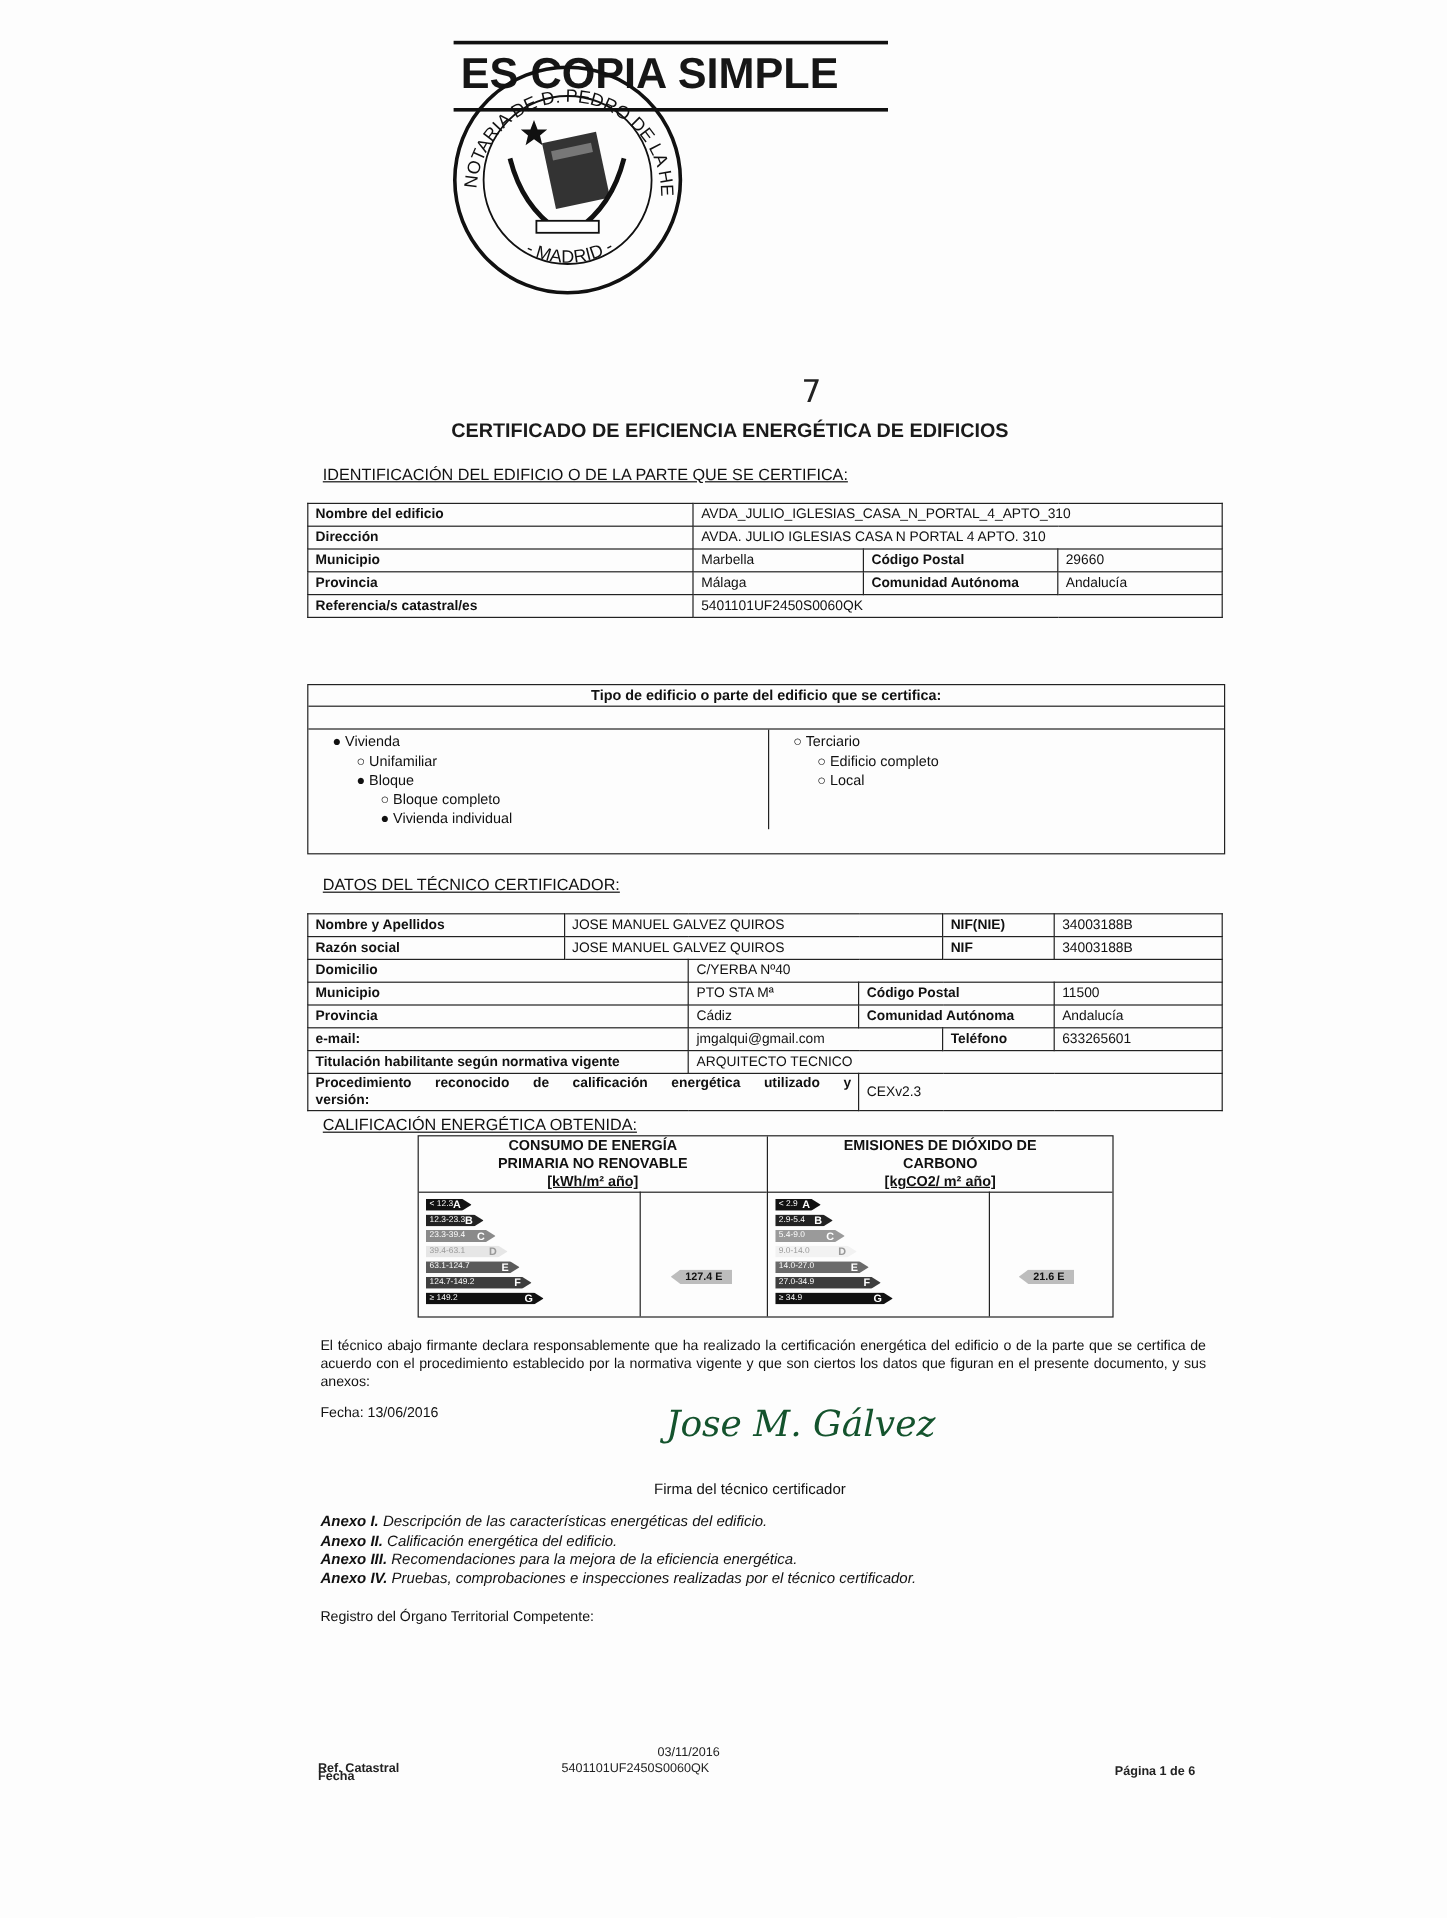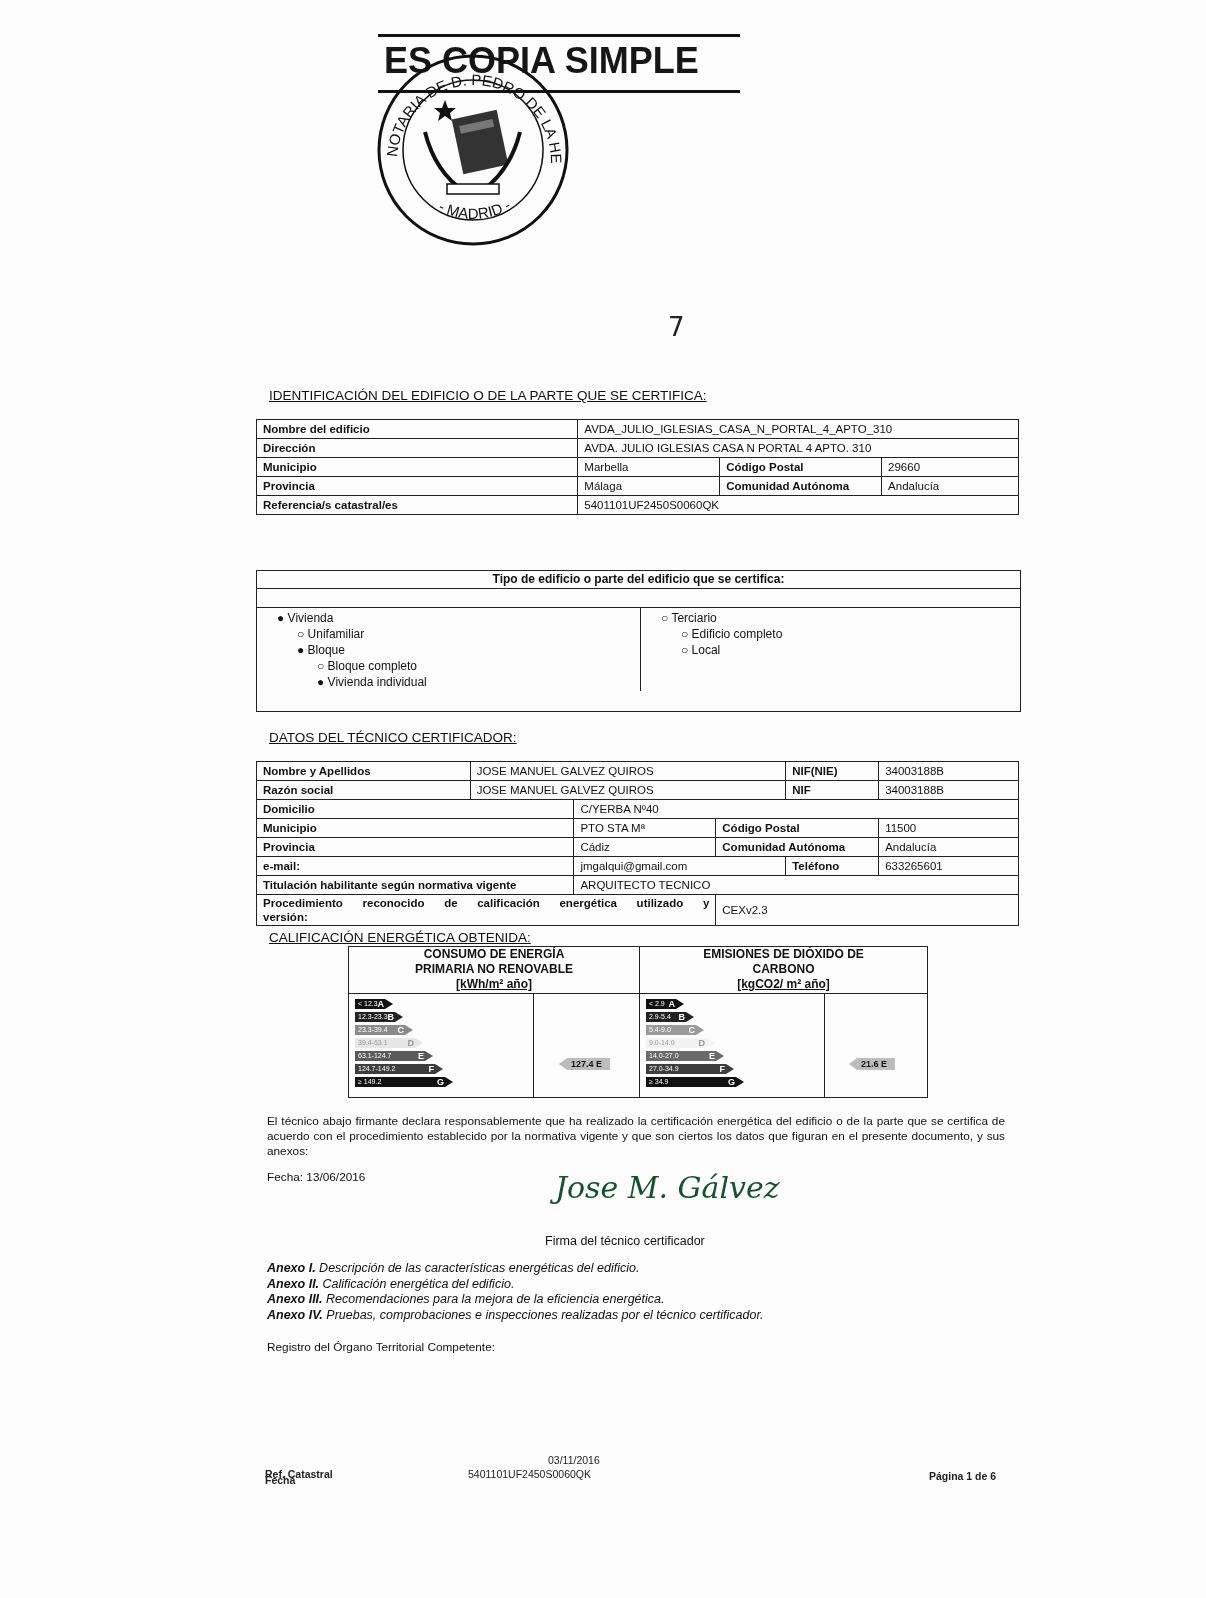--- a/index.html
+++ b/index.html
@@ -56,20 +56,21 @@
     <text font-family="Liberation Sans, sans-serif" font-size="15" fill="#111"><textPath href="#sealArcBot" startOffset="22%">- MADRID -</textPath></text>
     <polygon points="70,48 73,56 81,56 75,61 77,69 70,64 63,69 65,61 59,56 67,56" fill="#111"></polygon>
     <rect x="82" y="62" width="46" height="56" fill="#333" transform="rotate(-12 105 90)"></rect>
     <rect x="88" y="70" width="34" height="8" fill="#777" transform="rotate(-12 105 90)"></rect>
     <path d="M50 80 Q60 120 90 140 M145 80 Q135 120 105 140" stroke="#111" stroke-width="4" fill="none"></path>
     <rect x="72" y="132" width="52" height="10" fill="#fff" stroke="#111" stroke-width="1.5"></rect>
   </svg>
 
   <div class="mark">7</div>
 
+  <div class="doc-title">CERTIFICADO DE EFICIENCIA ENERGÉTICA DE EDIFICIOS</div>
 
   <div class="section-h" style="top:388px;">IDENTIFICACIÓN DEL EDIFICIO O DE LA PARTE QUE SE CERTIFICA:</div>
   <table class="grid" style="left:256px;top:404px;width:763px;">
     <colgroup>
         <col style="width:322px">
         <col style="width:142px">
         <col style="width:162px">
         <col style="width:137px">
       </colgroup>
     <tbody>

